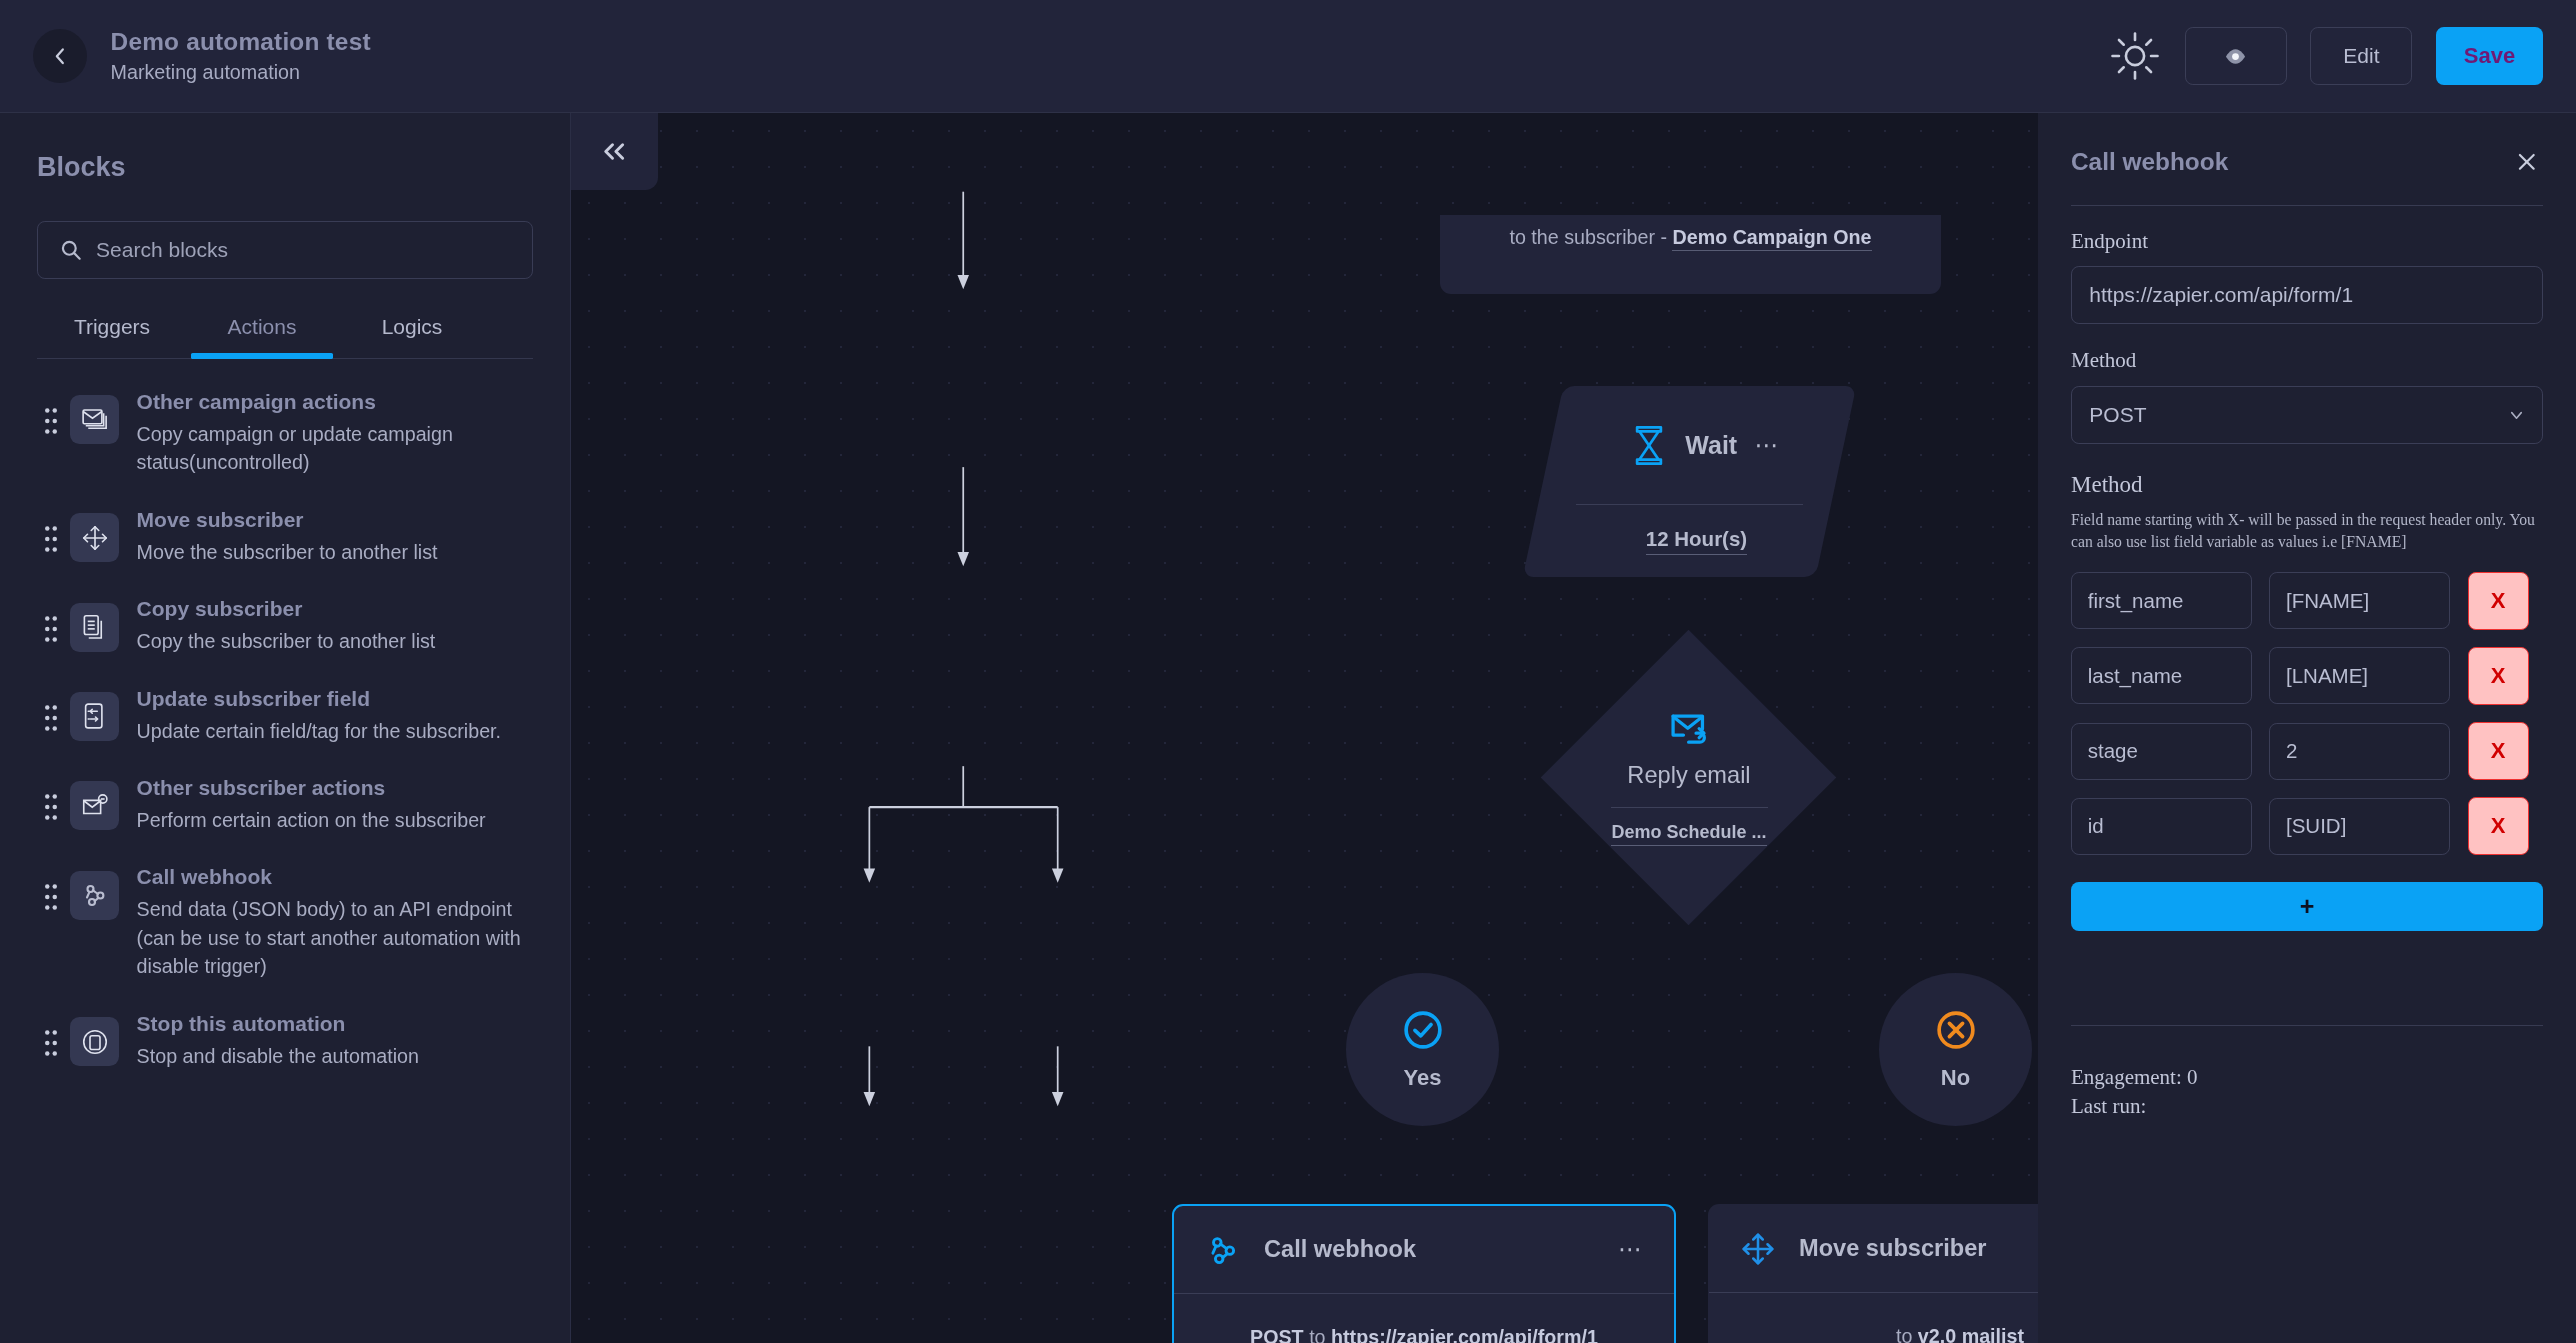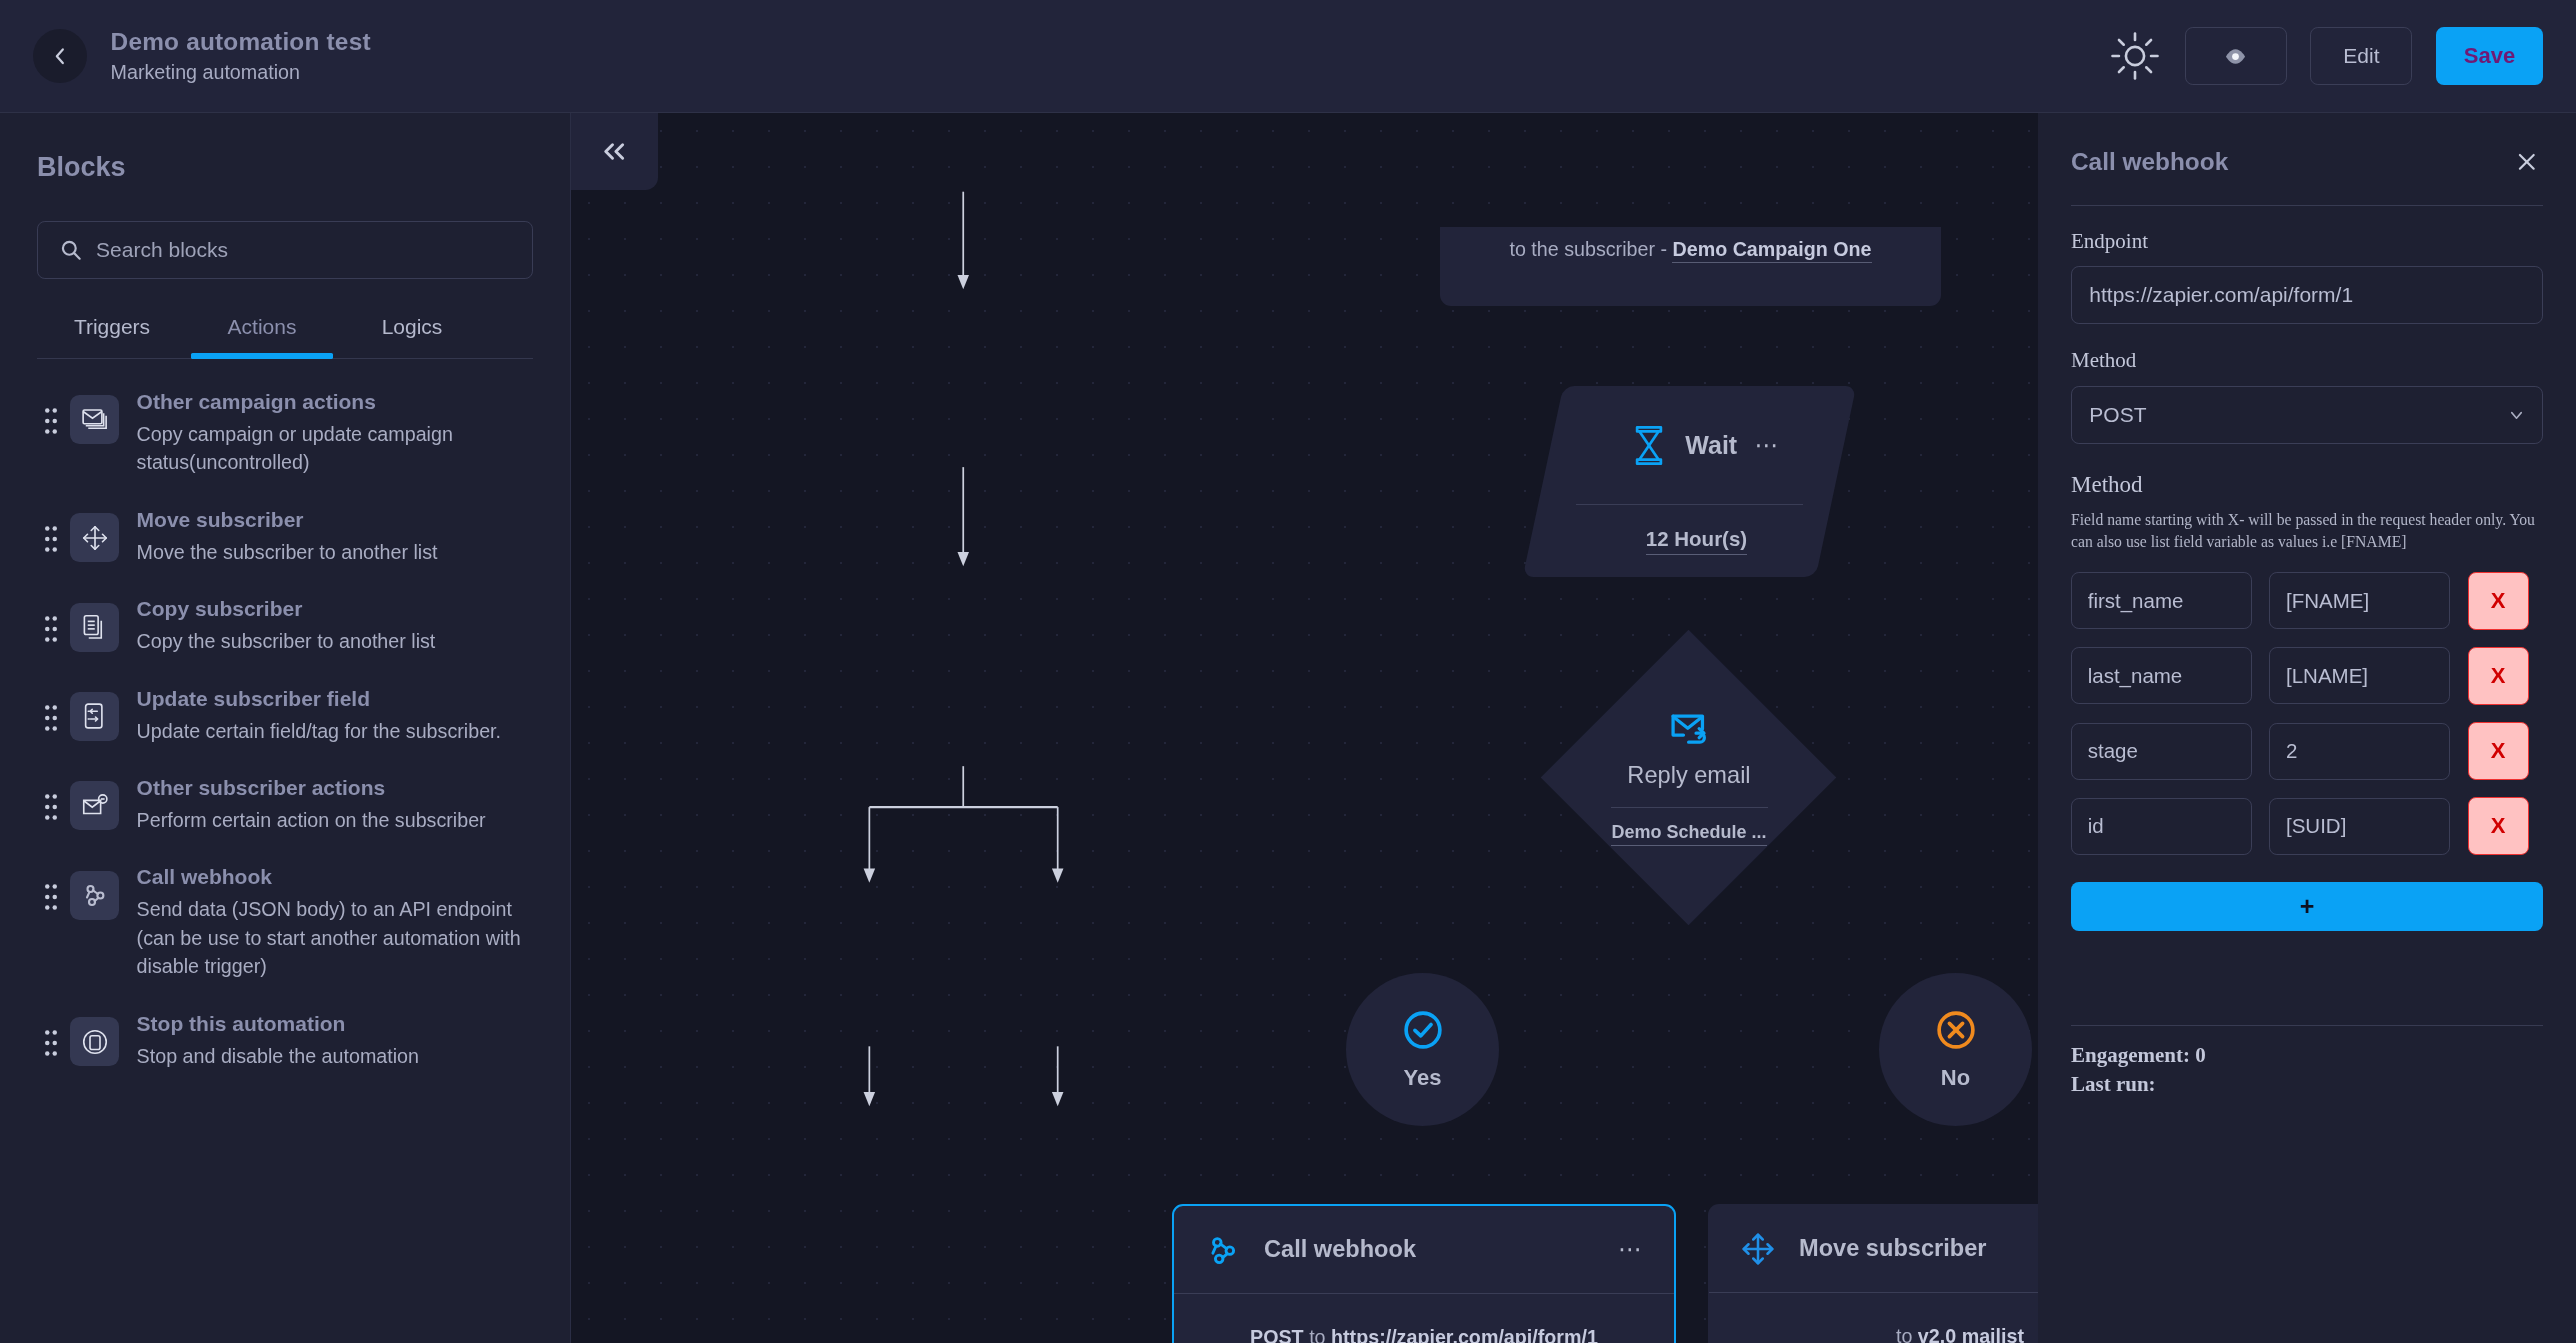--- a/index.html
+++ b/index.html
@@ -116,21 +116,21 @@
     display: flex; align-items: center; justify-content: center;
     cursor: pointer; z-index: 12;
   }
   .collapse-btn svg { width: 31.5px; height: 25px; }
 
   .flow { position: absolute; left: 0; top: 0; width: 100%; height: 100%; }
   .node { position: absolute; }
 
   
   .node-top-card {
-    left: 869px; top: 114px; width: 501px; height: 79px;
+    left: 869px; top: 102px; width: 501px; height: 79px;
     background: #22243a; border-radius: 0 0 11px 11px;
     display: flex; align-items: flex-start; justify-content: center;
     padding-top: 11px;
   }
   .sub-line { font-size: 19.7px; color: #a8acc2; white-space: nowrap; }
   .sub-line b { color: #c6cade; font-weight: 700; border-bottom: 0.8px solid #585c74; padding-bottom: 2.4px; }
 
   
   .node-wait { left: 972px; top: 273px; width: 293px; height: 191px; }
   .para {
@@ -236,21 +236,21 @@
     color: #d00000; font-size: 22px; font-weight: 700; font-family: inherit;
     cursor: pointer; display: flex; align-items: center; justify-content: center;
   }
   .add-btn {
     margin-top: 27px; width: 100%; height: 49px;
     background: #0aa2f5; border: none; border-radius: 7.9px;
     color: #0d1020; font-size: 25px; font-weight: 700; font-family: inherit;
     display: flex; align-items: center; justify-content: center; cursor: pointer;
   }
   .rp-foot-rule { height: 0.8px; background: #383b52; margin-top: 94px; }
-  .rp-foot { margin-top: 15px; font-family: "Liberation Serif", serif; font-weight: bold; }
+  .rp-foot { margin-top: 37px; font-family: "Liberation Serif", serif; }
   .rp-foot div { font-size: 21px; color: #c3c7da; line-height: 1.35; }
 </style>
 </head>
 <body>
 
 <div class="app">
 
   <div class="topbar">
     <div class="back-btn">
       <svg viewBox="0 0 24 24" fill="none" stroke="#c9cddd" stroke-width="2.6" stroke-linecap="round" stroke-linejoin="round">

